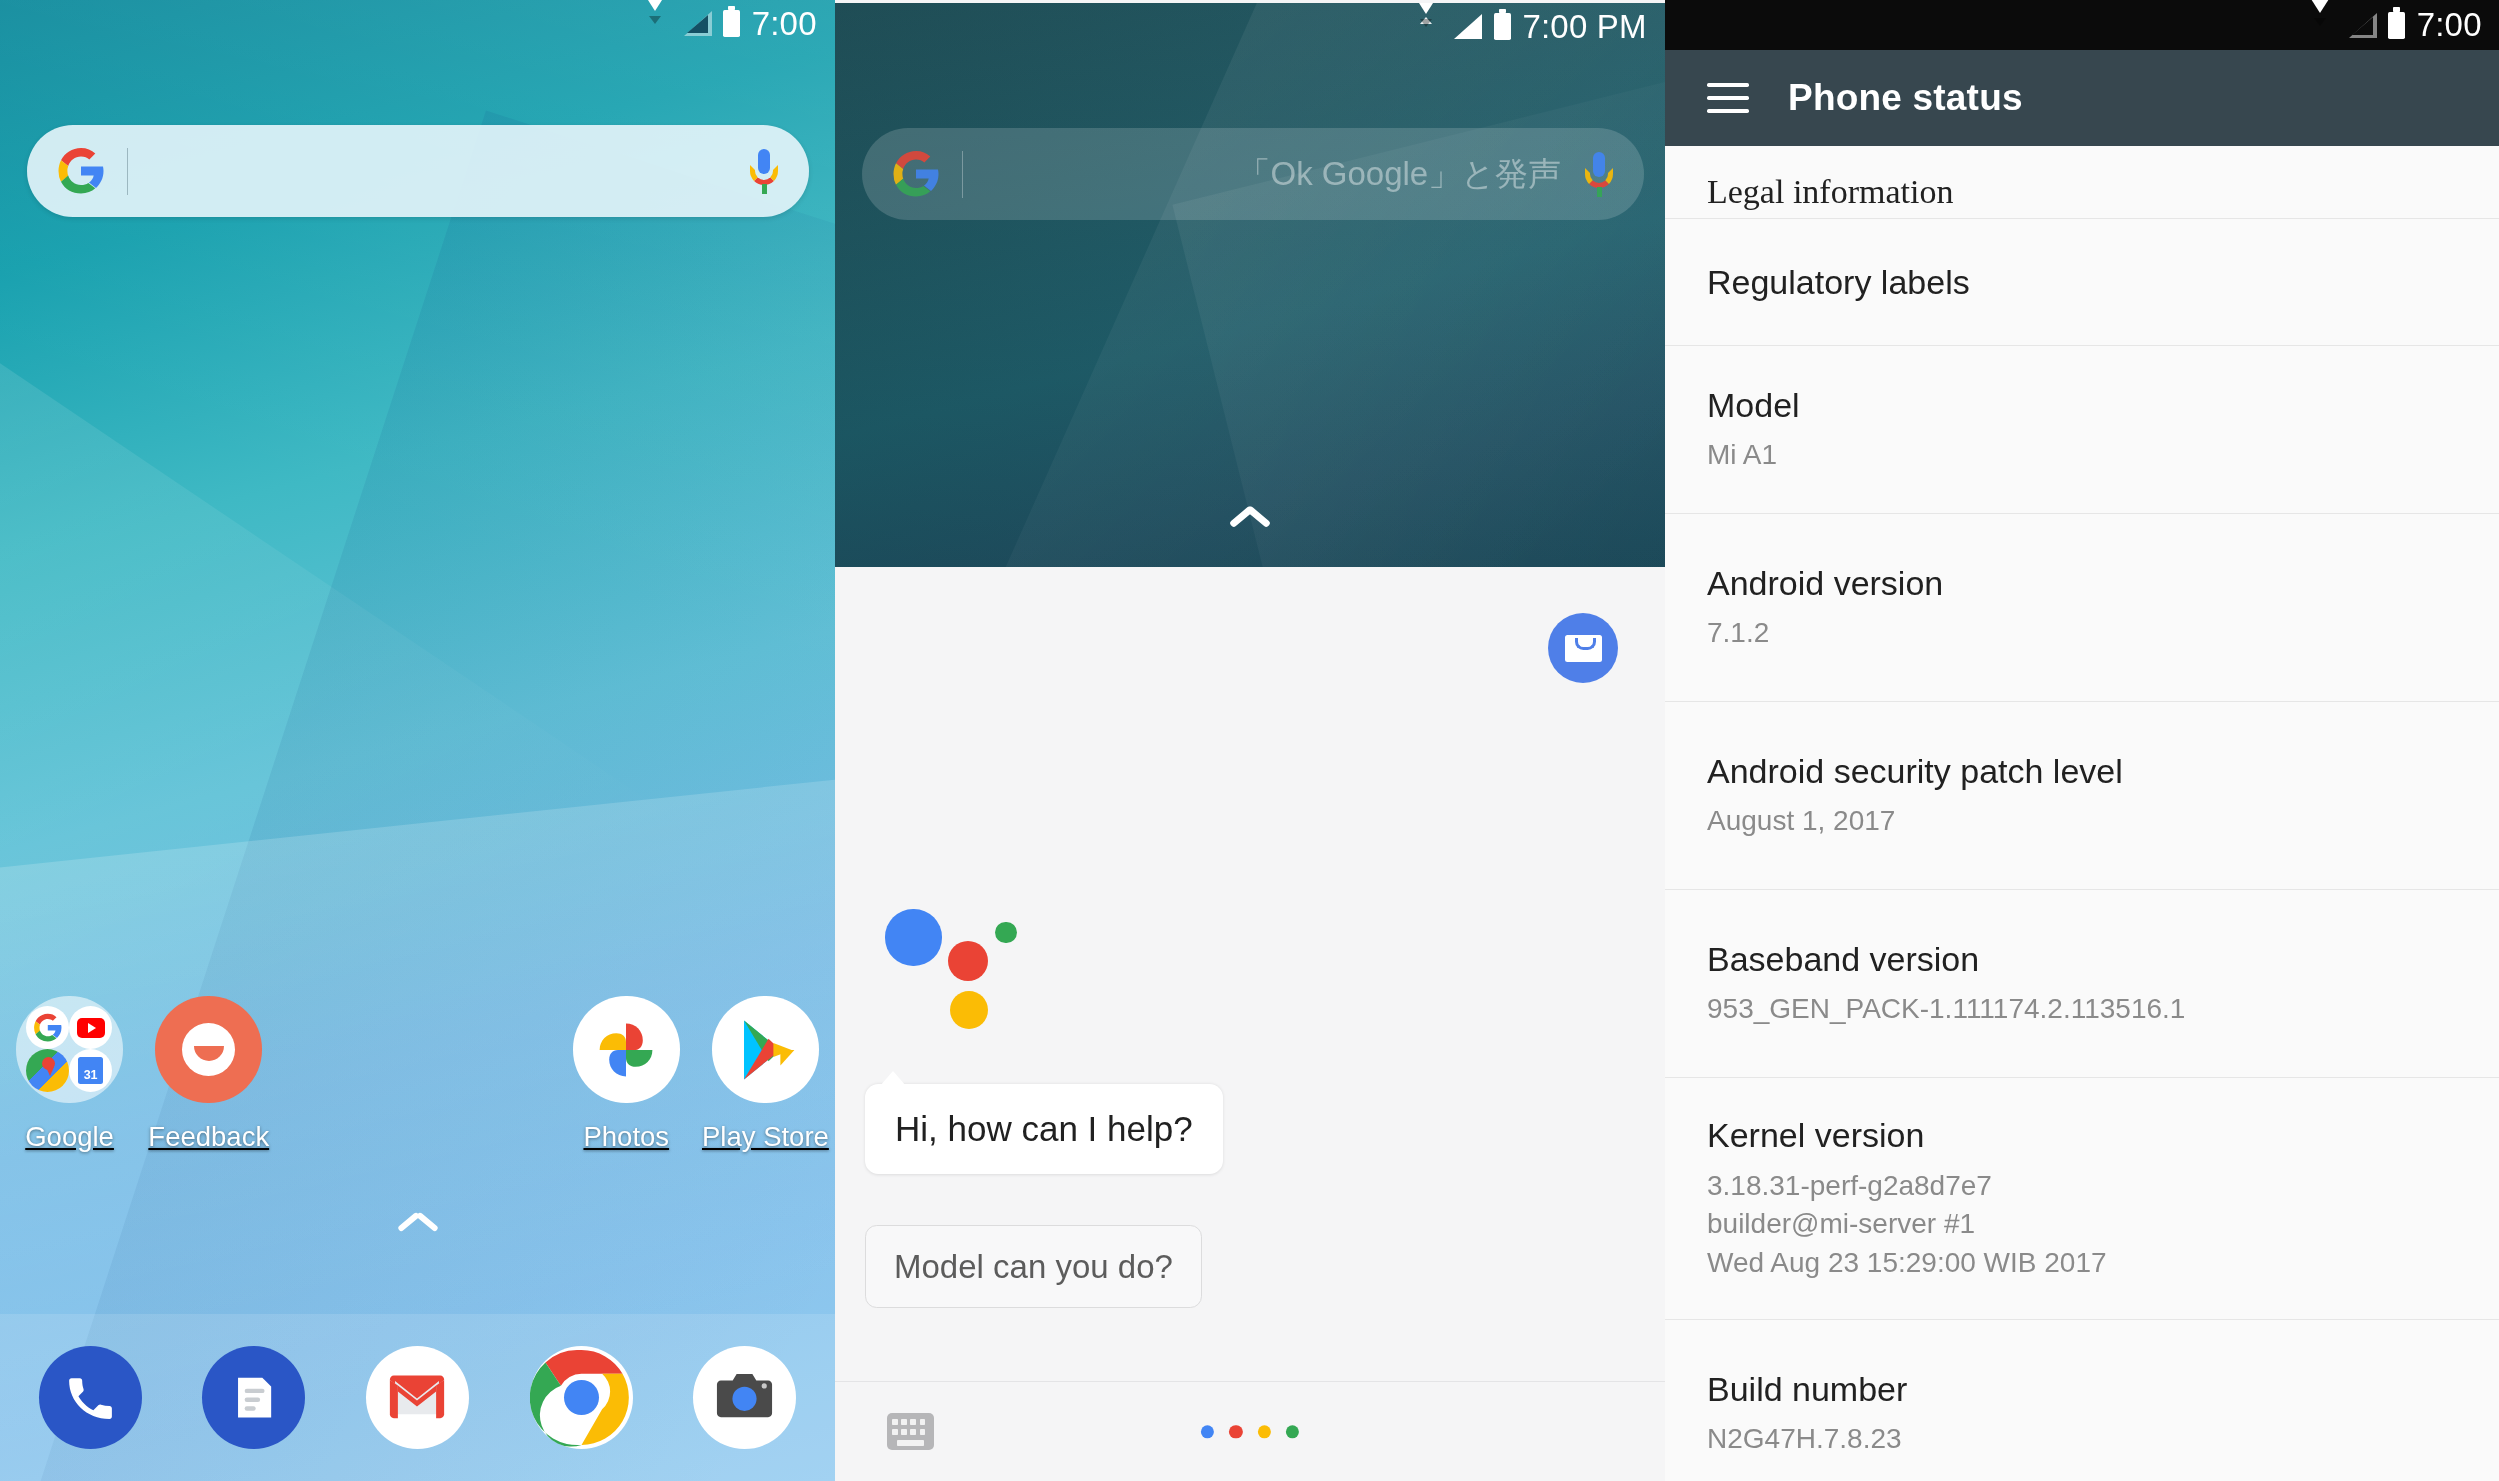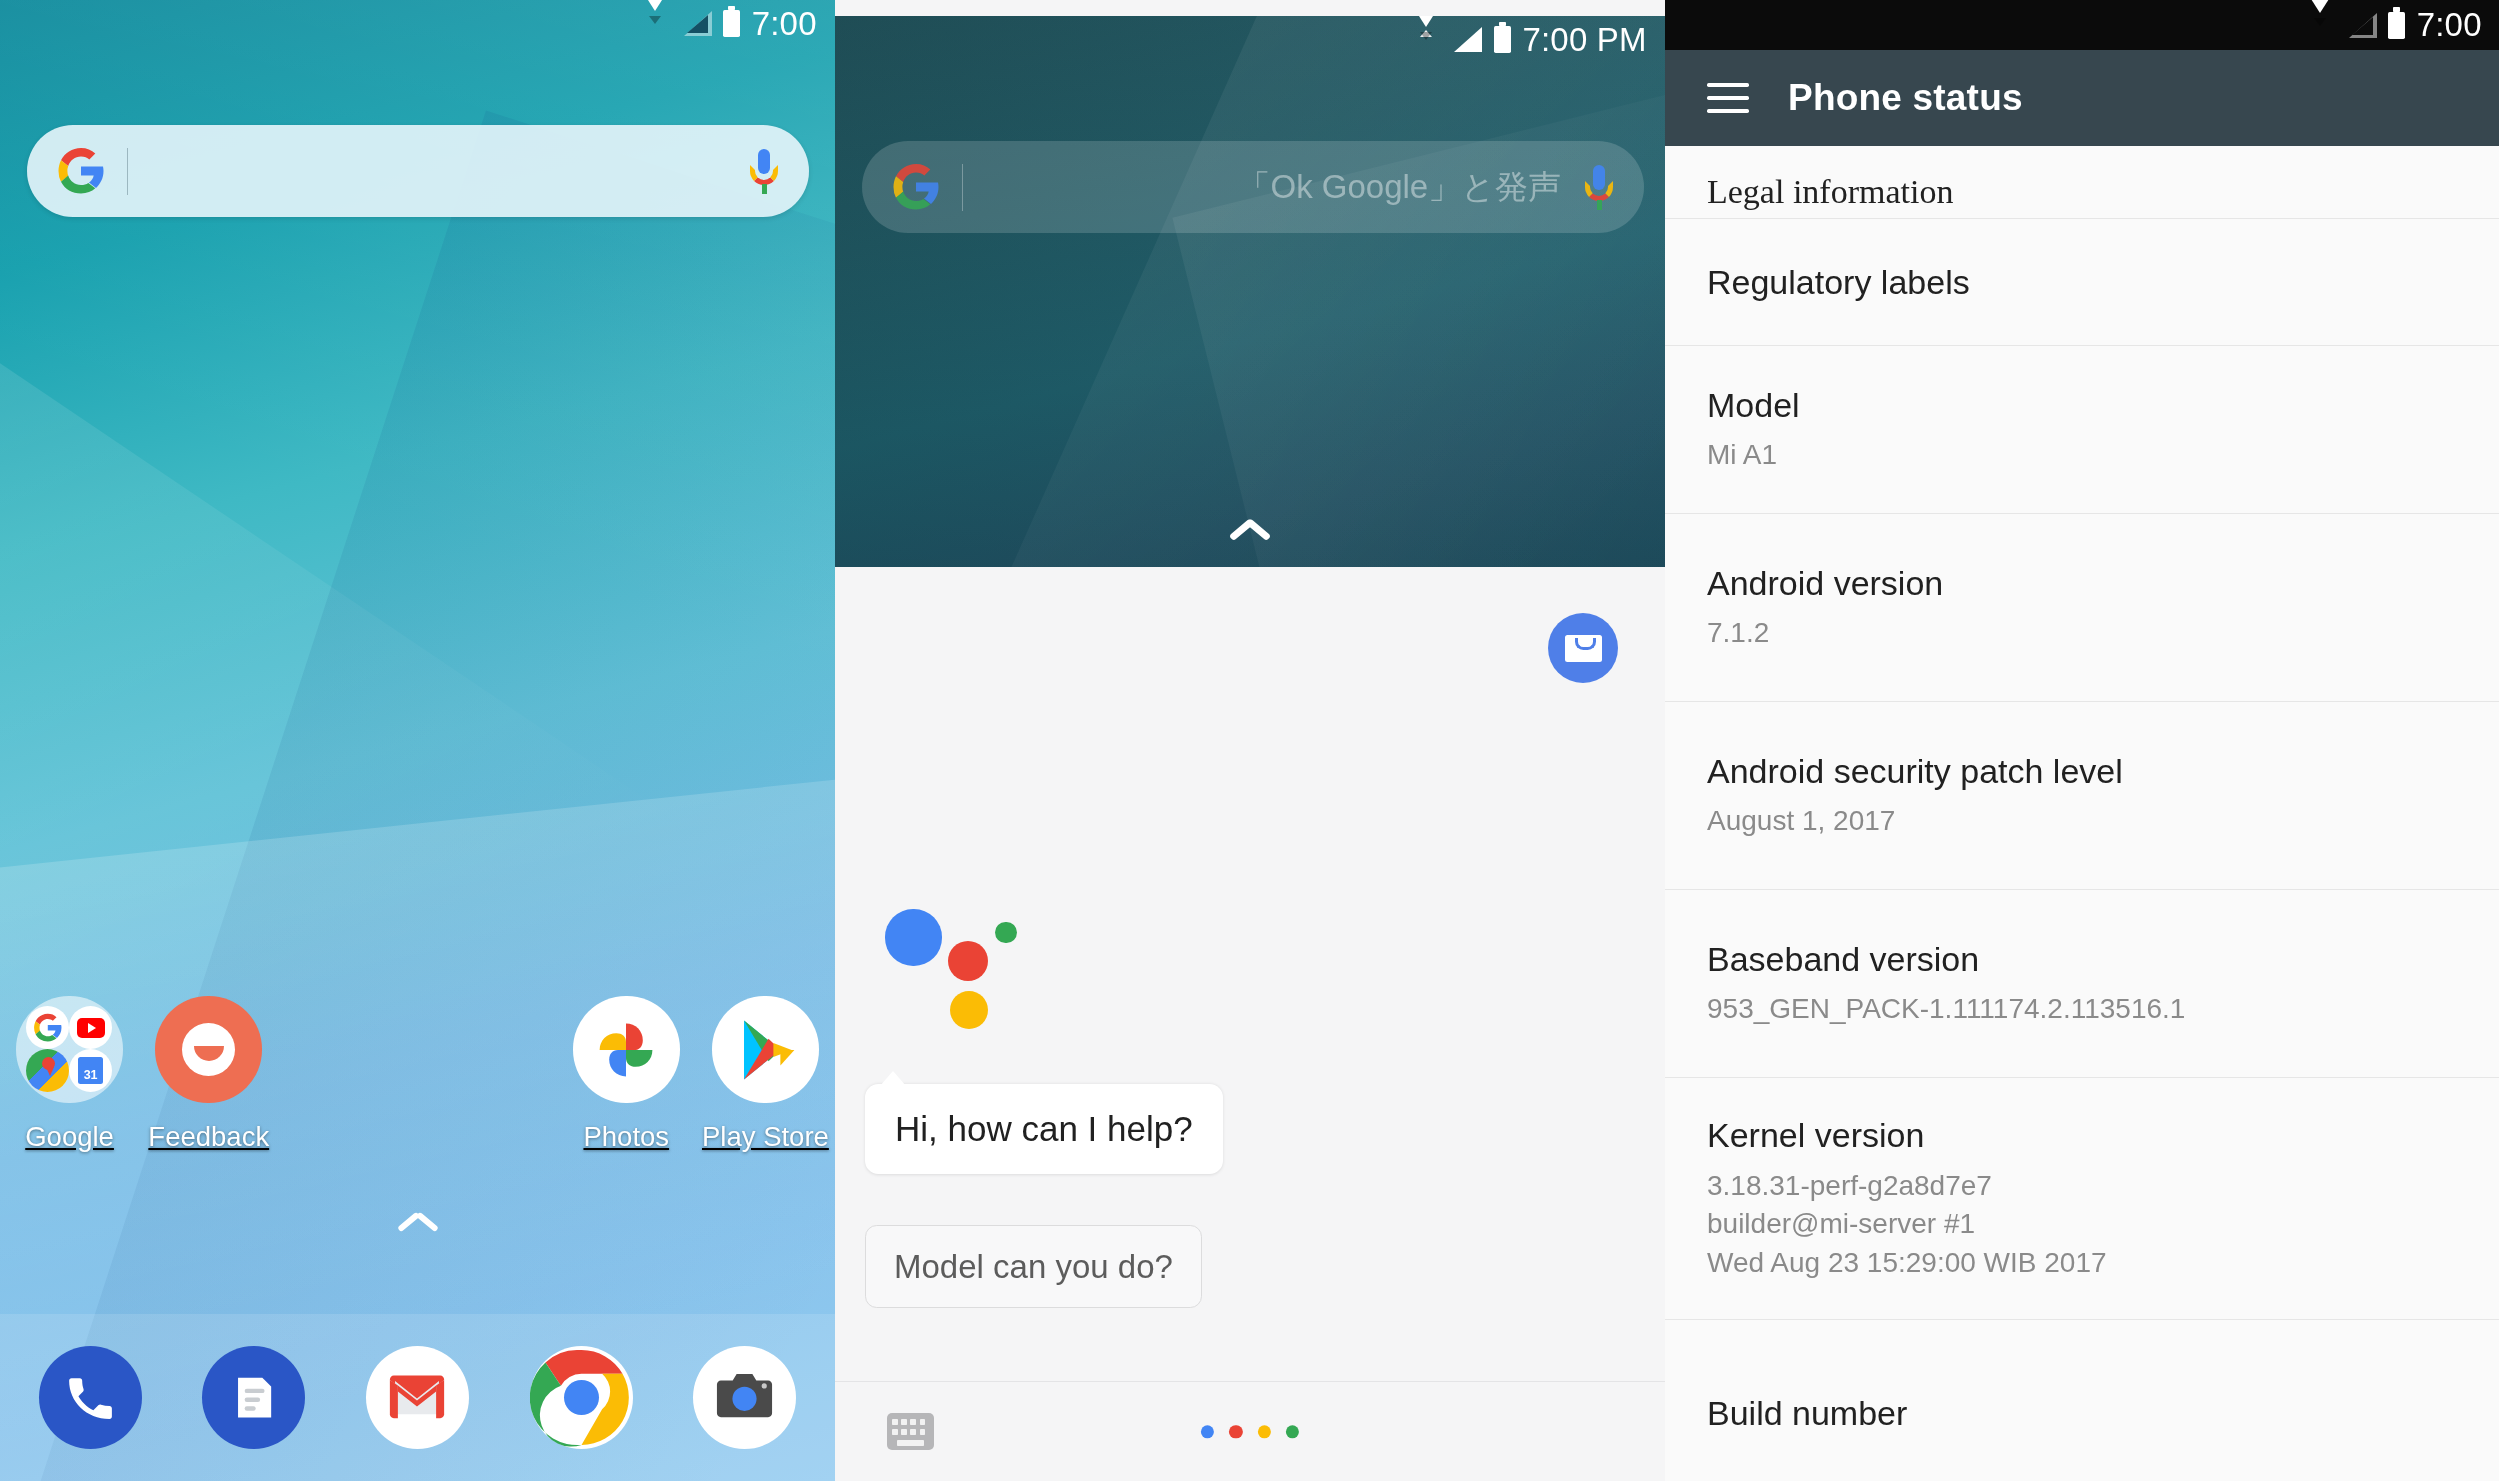--- a/index.html
+++ b/index.html
@@ -123,21 +123,21 @@
     background:rgba(255,255,255,.13);
     display:flex; align-items:center; justify-content:space-around; padding:0 8.3px;
   }
   .dock-icon { width:103px; height:103px; border-radius:52px; position:relative; display:flex; align-items:center; justify-content:center; }
 
   
   .panel-assist {
     width:830px; height:1481px; position:relative; overflow:hidden; background:#f5f5f6;
   }
   .assist-top {
-    position:absolute; left:0; top:16px; width:100%; height:567px; overflow:hidden;
+    position:absolute; left:0; top:3px; width:100%; height:567px; overflow:hidden;
     background:
       linear-gradient(185deg, rgba(255,255,255,0.05), rgba(0,0,0,0.18)),
       linear-gradient(165deg, #15464f 0%, #1a5560 30%, #1d6270 55%, #235a6e 78%, #1f5568 100%);
   }
   .assist-top .aw1{
     position:absolute; left:250px; top:-100px; width:917px; height:1167px;
     background:linear-gradient(115deg, rgba(255,255,255,0.07), rgba(255,255,255,0) 55%);
     transform:rotate(24deg);
   }
   .assist-top .aw2{
@@ -477,18 +477,19 @@
         <div class="r-sub">953_GEN_PACK-1.111174.2.113516.1</div>
       </div>
       <div class="set-row row-4line">
         <div class="r-title">Kernel version</div>
         <div class="r-sub">3.18.31-perf-g2a8d7e7
 builder@mi-server #1
 Wed Aug 23 15:29:00 WIB 2017</div>
       </div>
       <div class="set-row row-2line-tall">
         <div class="r-title">Build number</div>
+        <div class="r-sub">N2G47H.7.8.23</div>
       </div>
     </div>
   </div>
 
 </div>
 
 
 </body></html>

